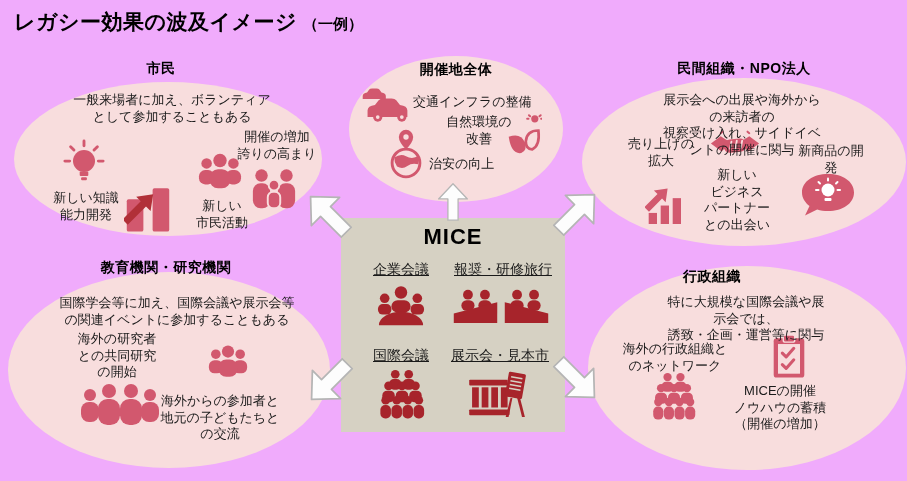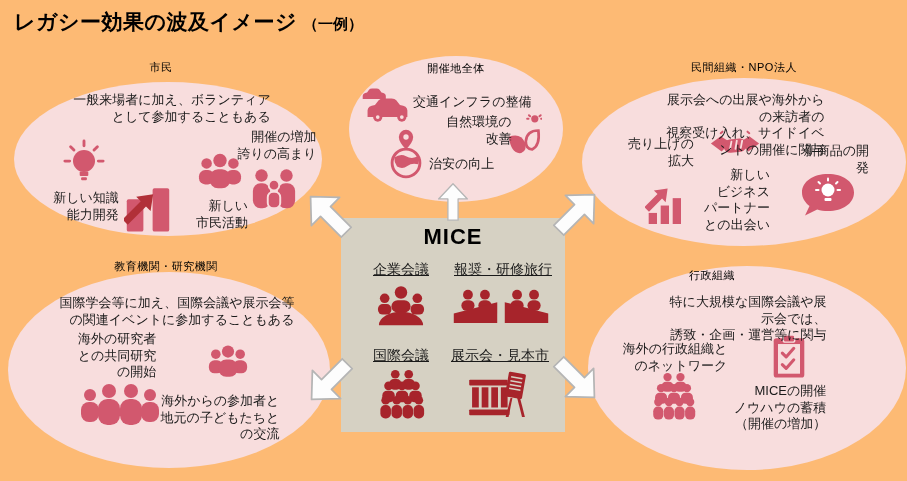--- a/index.html
+++ b/index.html
@@ -1,24 +1,24 @@
 <!DOCTYPE html>
 <html style="--ellipse-fill: #f8dddd; --icon-rose: #d2586e; --icon-dark-red: #a7242b; --center-bg: #d6d1c3; --arrow-fill: #fdfdfd; --arrow-stroke: #b5b5b5;"><head>
 <meta charset="utf-8">
 <style>
   * { margin:0; padding:0; box-sizing:border-box; }
   html,body { background:#fff; }
   body { font-family:"Liberation Sans","DejaVu Sans",sans-serif; color:#1a1a1a; }
-  #stage { position:relative; width:907px; height:481px; background:#fdba74; overflow:hidden; }
+  #stage { position:relative; width:907px; height:481px; background:#f0abfc; overflow:hidden; }
 
   .ellipse { position:absolute; background:var(--ellipse-fill,#f8dddd); border-radius:50%; z-index:0; }
-  .hdr { position:absolute; transform:translateX(-50%); font-size:11px; font-weight:400; letter-spacing:0.5px;
+  .hdr { position:absolute; transform:translateX(-50%); font-size:14px; font-weight:700; letter-spacing:0.5px;
          white-space:nowrap; color:#000; z-index:4; }
   .t { position:absolute; font-size:13px; line-height:1.28; white-space:pre-line; z-index:3; color:#1a1a1a;text-align:center; }
-  .cx { transform:translateX(-50%); text-align:right; }
+  .cx { transform:translateX(-50%); text-align:center; }
   .icon { position:absolute; z-index:2; display:block; }
   .rose { color:var(--icon-rose,#d2586e); }
   .dark { color:var(--icon-dark-red,#a7242b); }
 
   #micebox { position:absolute; left:341px; top:218px; width:224px; height:214px;
              background:var(--center-bg,#d6d1c3); z-index:1; }
   .mice-title { position:absolute; transform:translateX(-50%); font-size:22px; font-weight:800;
                 letter-spacing:1px; color:#000; z-index:3;text-align:center; }
   .mice-label { position:absolute; transform:translateX(-50%); font-size:14px; white-space:nowrap; z-index:3;text-decoration:underline; }
 

